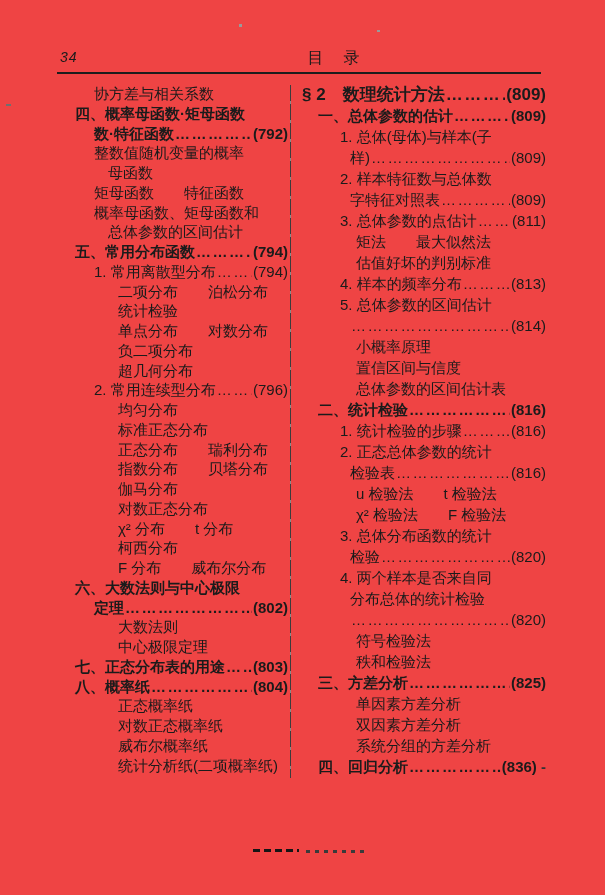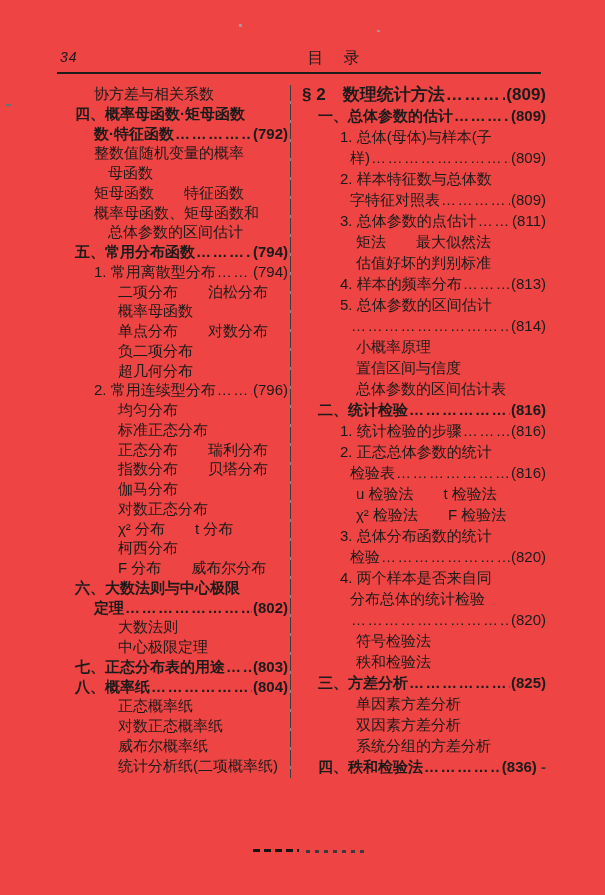--- a/index.html
+++ b/index.html
@@ -108,21 +108,21 @@
       </div>
       <div class="line i2">
         <span class="label">1. 常用离散型分布</span>
         <span class="leader">………………………</span>
         <span class="pagenum">(794)</span>
       </div>
       <div class="line i3">
         <span class="label">二项分布　　泊松分布</span>
       </div>
       <div class="line i3">
-        <span class="label">概率母函数</span>
+        <span class="label">统计检验</span>
       </div>
       <div class="line i3">
         <span class="label">单点分布　　对数分布</span>
       </div>
       <div class="line i3">
         <span class="label">负二项分布</span>
       </div>
       <div class="line i3">
         <span class="label">超几何分布</span>
       </div>
@@ -313,21 +313,21 @@
       <div class="line i3">
         <span class="label">单因素方差分析</span>
       </div>
       <div class="line i3">
         <span class="label">双因素方差分析</span>
       </div>
       <div class="line i3">
         <span class="label">系统分组的方差分析</span>
       </div>
       <div class="line i1 head">
-        <span class="label">四、秩和检验法</span>
+        <span class="label">四、回归分析</span>
         <span class="leader">……………………………</span>
         <span class="pagenum">(836)</span>
         <span class="suffix"> -</span>
       </div>
     </div>
 
   <div class="dash-a"></div>
   <div class="dash-b"></div>
   <div class="speck-1"></div>
   <div class="speck-2"></div>

